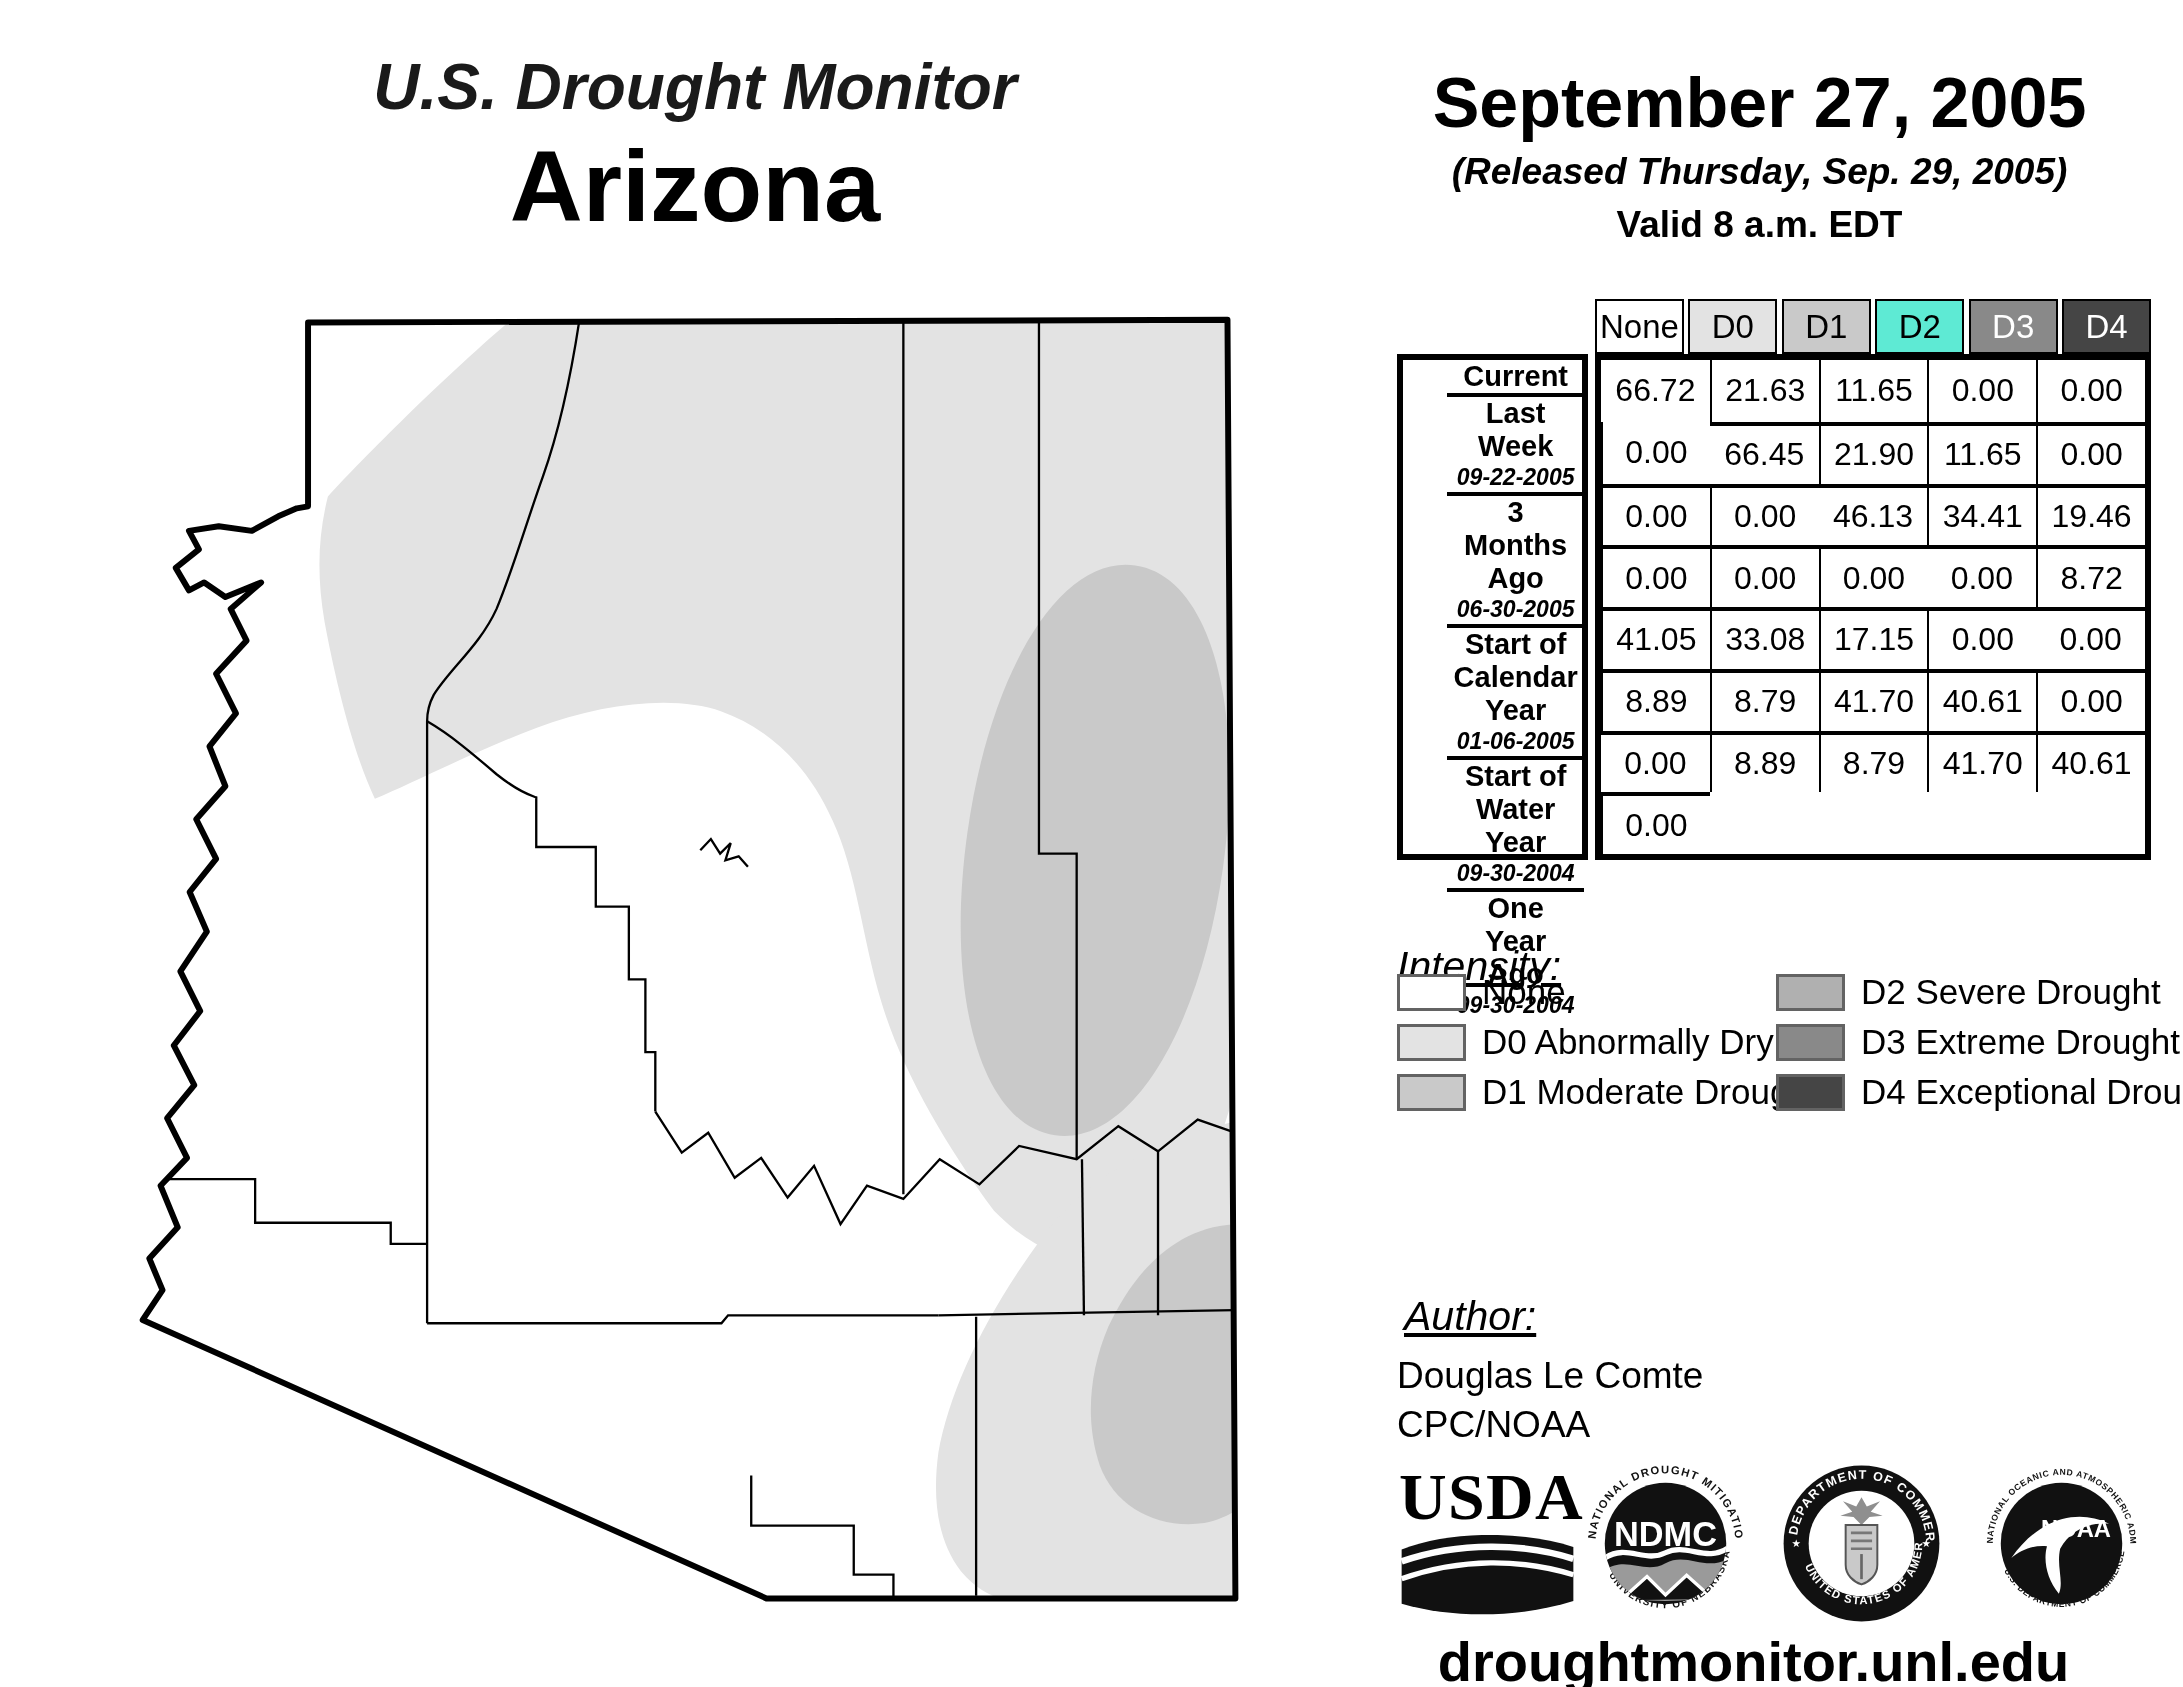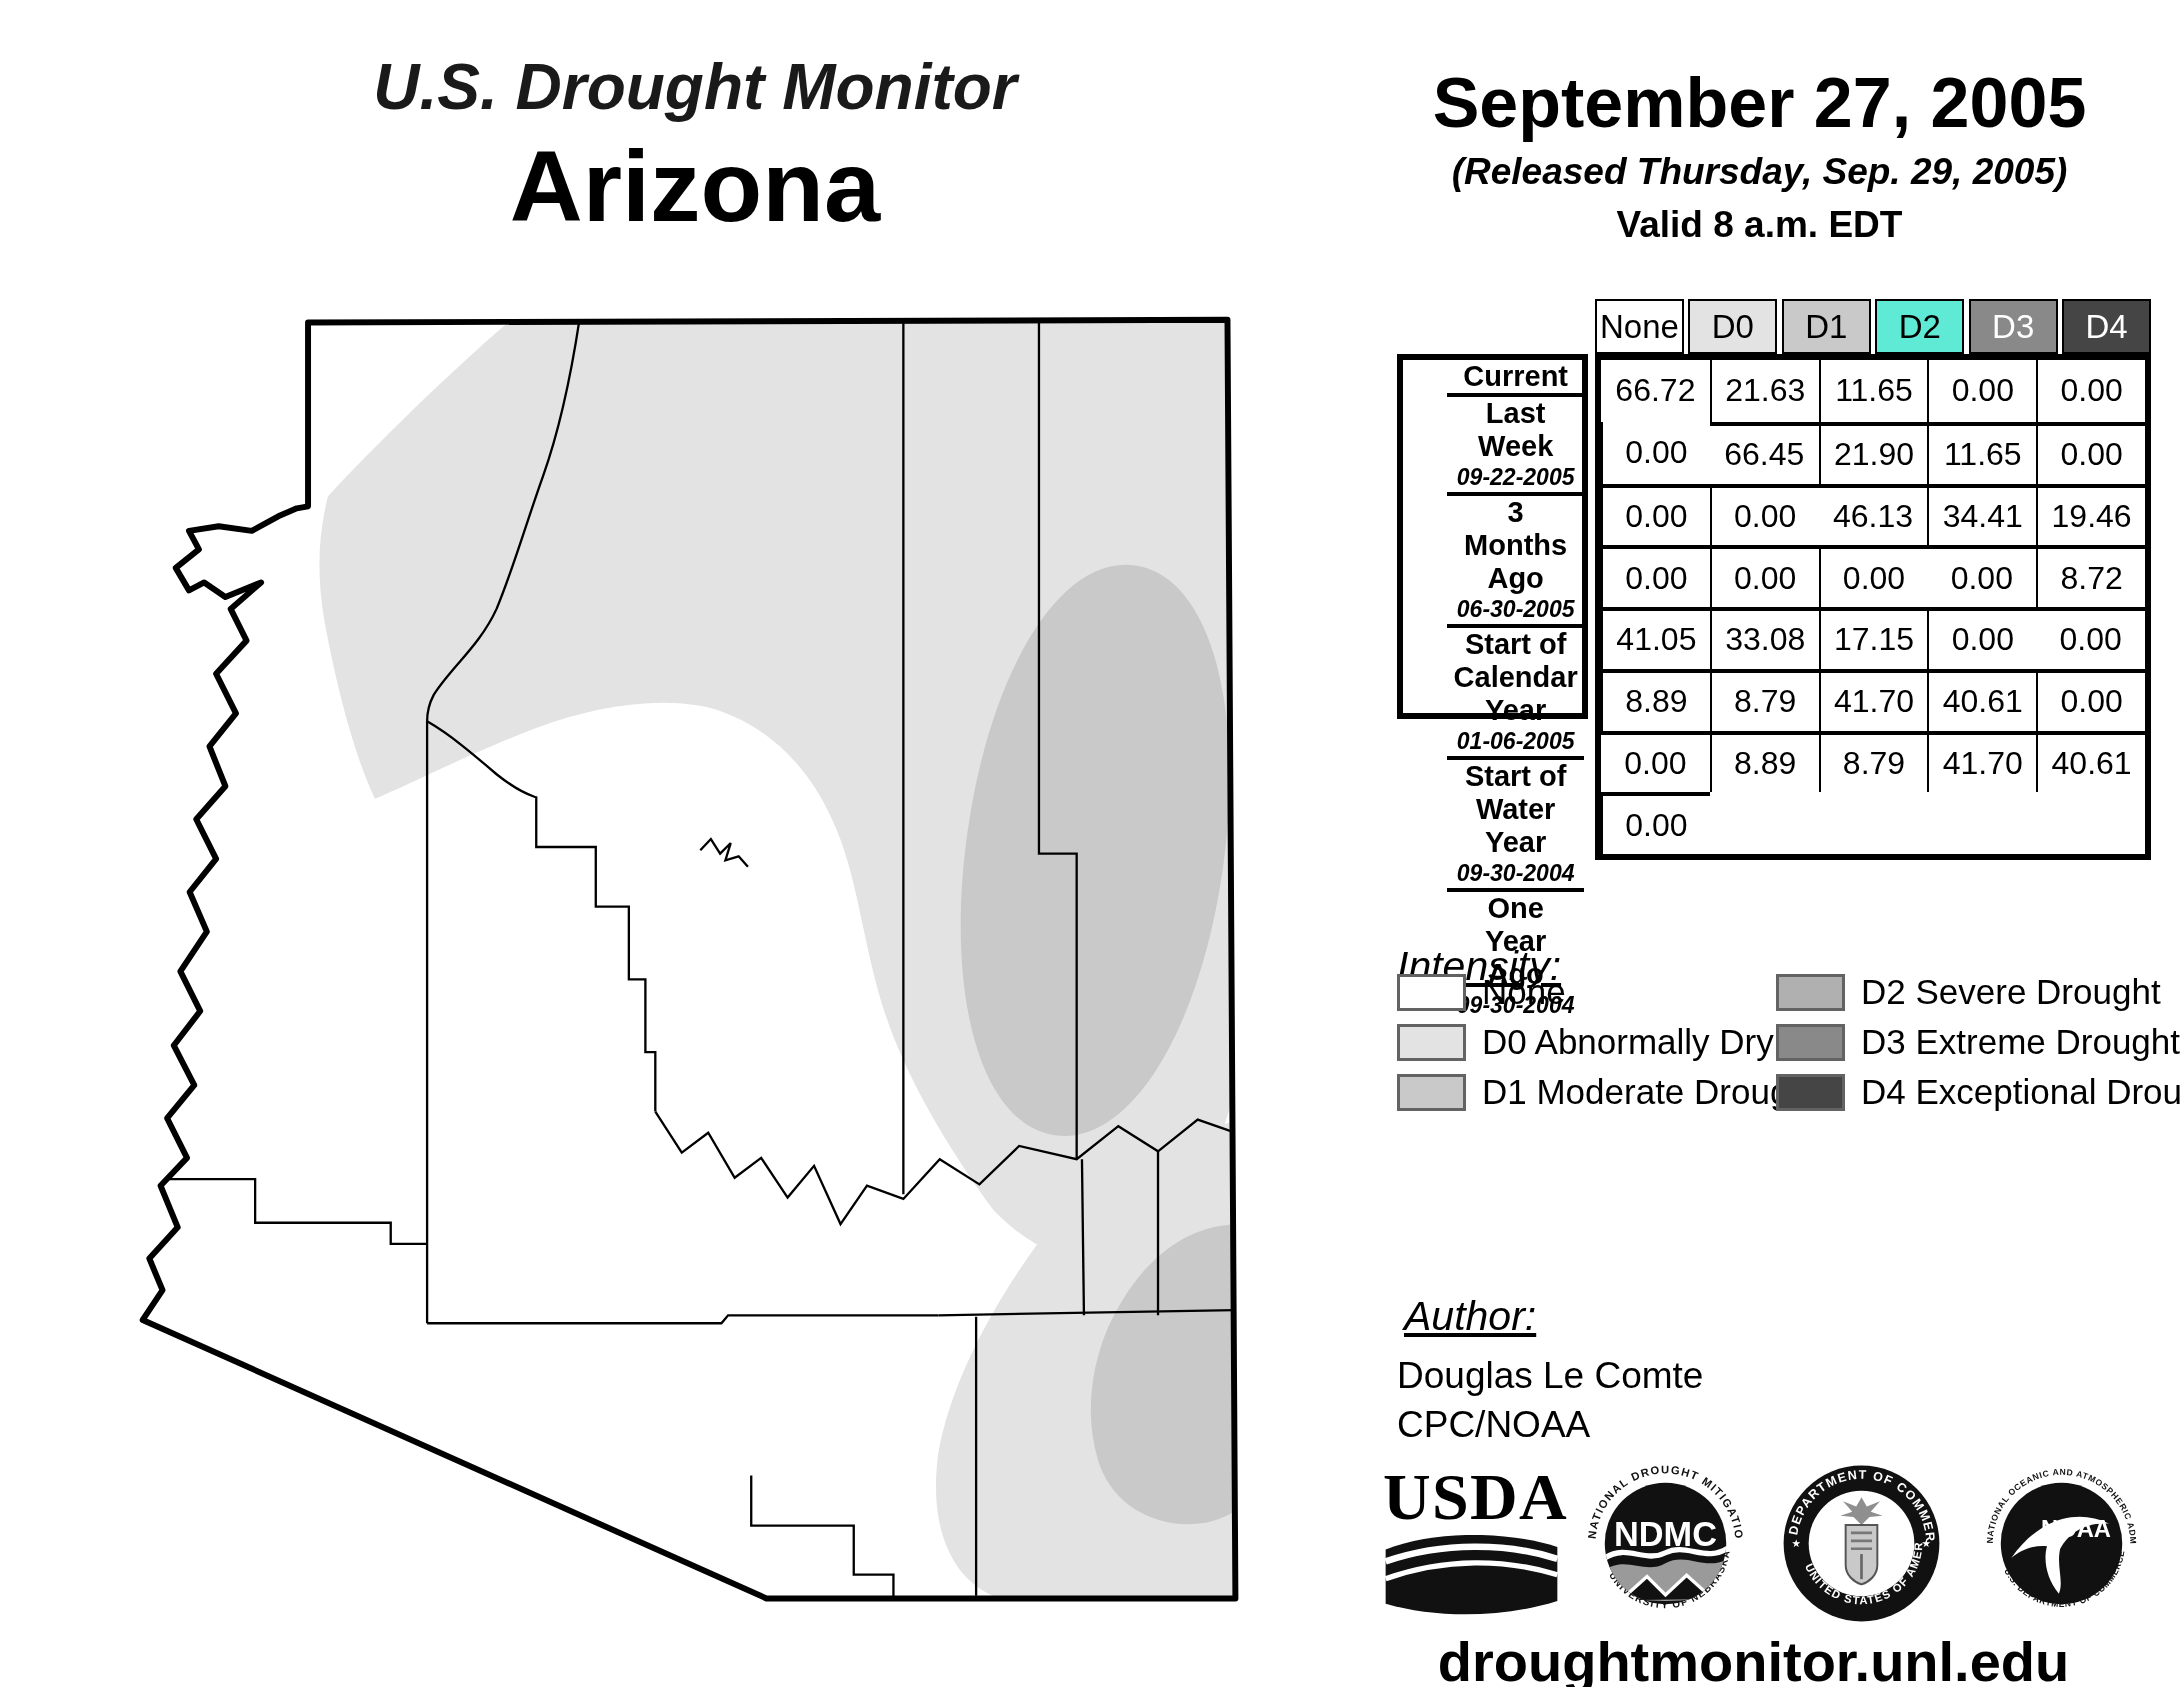--- a/index.html
+++ b/index.html
@@ -29,21 +29,21 @@
   .tbl-head { position:absolute; left:198px; top:0; width:556px; height:55px; display:flex; }
   .hcell { flex:1 1 0; margin-right:4.6px; border:2.6px solid #000; display:flex;
     align-items:center; justify-content:center; font-size:33px; }
   .hcell:last-child { margin-right:0; }
   .hc0 { background:#ffffff; }
   .hc1 { background:#e3e3e3; }
   .hc2 { background:#c9c9c9; }
   .hc3 { background:#5eead4; }
   .hc4 { background:#898989; color:#fff; }
   .hc5 { background:#454545; color:#fff; }
-  .tbl-labels { position:absolute; left:0; top:55px; width:191px; height:365px;
+  .tbl-labels { position:absolute; left:0; top:55px; width:191px; height:506px;
     border:6px solid #000; display:grid; grid-template-rows:repeat(6,1fr); background:#fff;padding-left:44px; }
   .lab { border-top:4.6px solid #000; display:flex; flex-direction:column;
     justify-content:center; align-items:center; text-align:center; padding:0 6.6px; }
   .lab:first-child { border-top:none; }
   .lab .lname { font-size:29px; font-weight:bold; line-height:33px; }
   .lab .ldate { font-size:23px; font-weight:bold; font-style:italic; line-height:29px; }
   .lab .ldate:empty { display:none; }
   .tbl-body { position:absolute; left:198px; top:55px; width:556px; height:506px;
     border:6px solid #000; display:grid; grid-template-columns:repeat(5,1fr);
     grid-auto-rows:1fr; background:#fff; }
@@ -71,21 +71,21 @@
   .disclaimer { position:absolute; left:1397px; top:1154px; font-size:31px;
     font-style:italic; line-height:36px; }
   .disclaimer span { display:block; }
   .author-head { position:absolute; left:1397px; top:1293px; font-size:41px;
     font-style:italic; text-decoration:underline;margin-left:7px; }
   .author-name { position:absolute; left:1397px; top:1355px; font-size:37px; }
   .author-org  { position:absolute; left:1397px; top:1404px; font-size:37px; }
   
   .logos { position:absolute; left:1383px; top:1459px; width:781px; height:169px; }
   .logo { position:absolute; top:0; }
-  .logo.usda { left:0; width:179px; height:165px; }
+  .logo.usda { left:16px; width:179px; height:165px; }
   .usda-word { font-family:"Liberation Serif", serif; font-weight:bold; font-size:66px;
     letter-spacing:1.3px; text-align:left; }
   .logo.ndmc { left:198px; }
   .logo.doc  { left:394px; }
   .logo.noaa { left:594px; }
   .footer-url { position:absolute; left:1310px; top:1629px; width:887px; text-align:center;
     font-size:56px; font-weight:bold; }
 </style>
 </head>
 <body>

